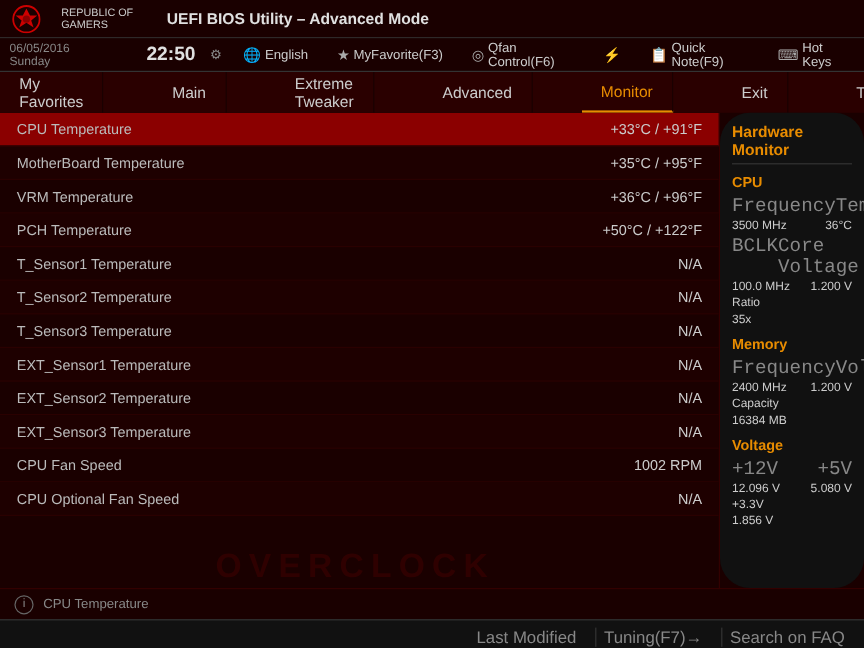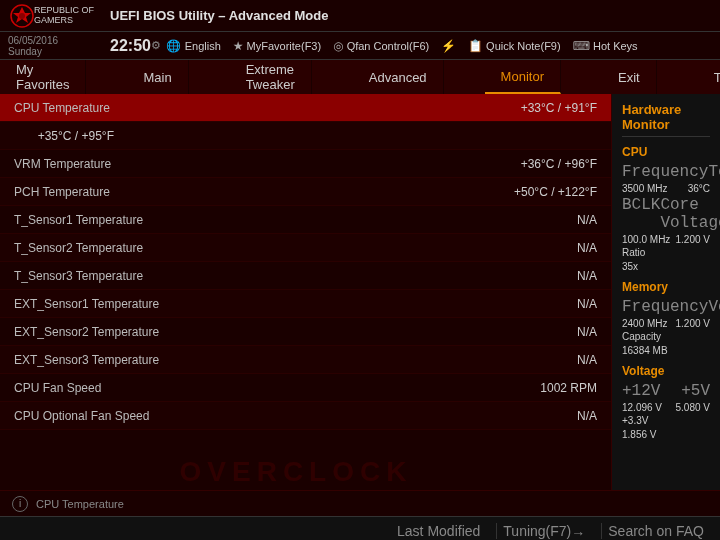--- a/index.html
+++ b/index.html
@@ -18,48 +18,48 @@
       background: #1a0000;
       height: 32px;
       display: flex;
       align-items: center;
       padding: 0 10px;
       border-bottom: 1px solid #333;
     }
     .logo-area {
       display: flex;
       align-items: center;
-      gap: 0;
+      gap: 17px;
       margin-right: 12px;
     }
     .logo-text {
       font-size: 9px;
       color: #ccc;
       line-height: 1.1;
     }
     .rog-icon {
       width: 24px;
       height: 24px;
     }
     .title-text {
       color: #e0e0e0;
       font-size: 13px;
       font-weight: bold;
       flex: 1;
-      margin-left: 4px;
+      margin-left: 16px;
     }
 
     
     .toolbar {
       background: #1a0000;
       height: 28px;
       display: flex;
       align-items: center;
       padding: 0 8px;
-      gap: 0;
+      gap: 12px;
       border-bottom: 1px solid #333;
     }
     .datetime {
       font-size: 11px;
       color: #999;
       margin-right: 12px;
       min-width: 90px;
     }
     .time-big {
       font-size: 16px;
@@ -143,24 +143,25 @@
       color: #bbb;
     }
     .sensor-value {
       color: #ccc;
       text-align: right;
       min-width: 100px;
     }
 
     
     .hw-monitor {
-      width: 108px;
+      width: 120px;
       background: #111;
       padding: 8px 10px;
       font-size: 11px;
+      border-radius: 25px;
     }
     .hw-title {
       color: #e88c00;
       font-size: 13px;
       font-weight: bold;
       margin-bottom: 8px;
       padding-bottom: 4px;
       border-bottom: 1px solid #333;
     }
     .hw-section-title {
@@ -345,20 +346,21 @@
 <div class="main-content">
 
   <div class="sensor-panel">
     <div class="scrollable-area">
 
     <div class="sensor-row highlighted">
           <span class="sensor-name">CPU Temperature</span>
           <span class="sensor-value">+33°C / +91°F</span>
         </div>
         <div class="sensor-row">
+          <span class="sensor-name">MotherBoard Temperature</span>
           <span class="sensor-value">+35°C / +95°F</span>
         </div>
         <div class="sensor-row">
           <span class="sensor-name">VRM Temperature</span>
           <span class="sensor-value">+36°C / +96°F</span>
         </div>
         <div class="sensor-row">
           <span class="sensor-name">PCH Temperature</span>
           <span class="sensor-value">+50°C / +122°F</span>
         </div>

